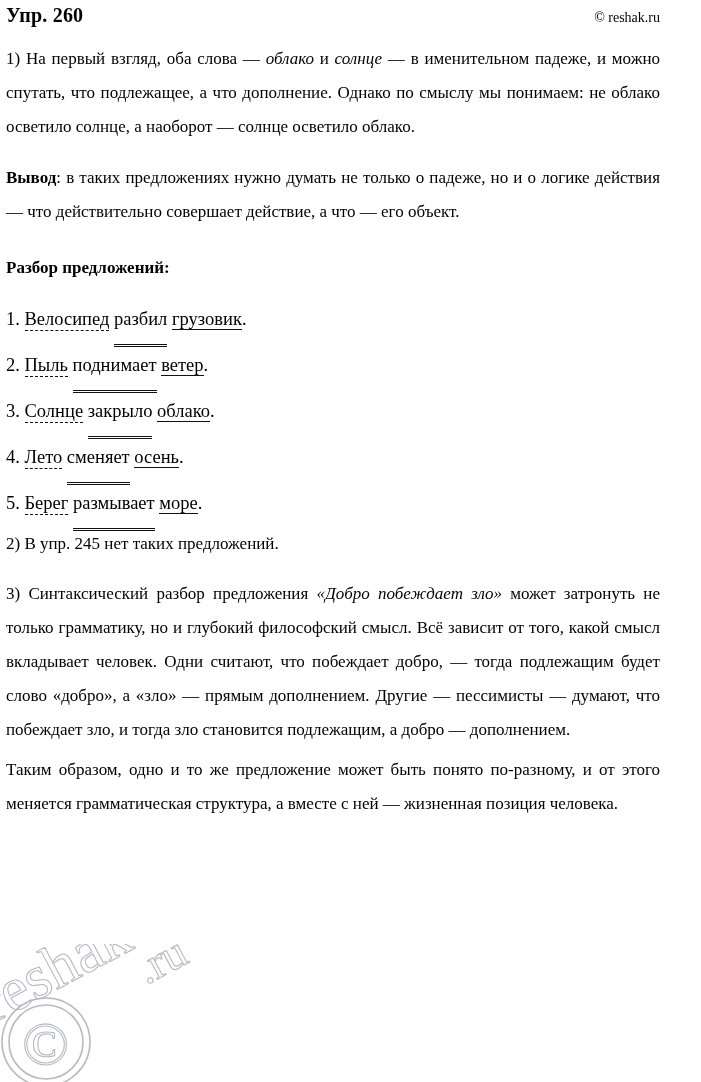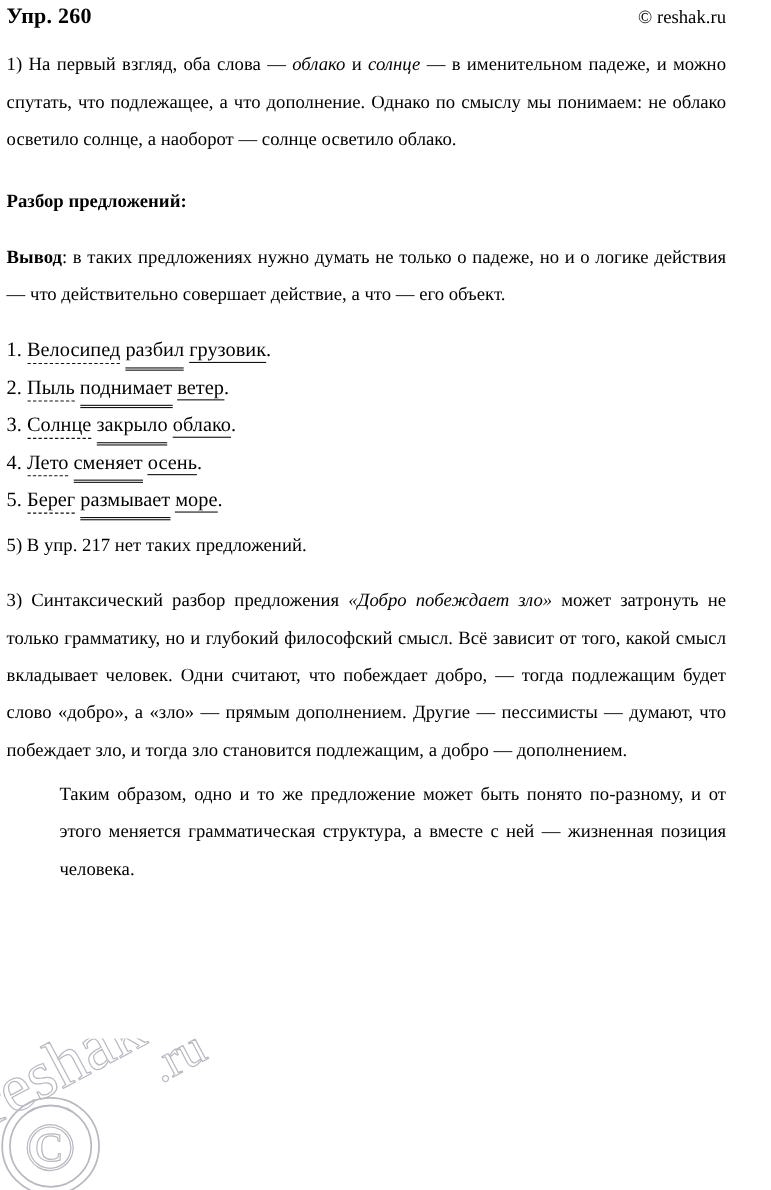--- a/index.html
+++ b/index.html
@@ -34,67 +34,67 @@
     justify-content: space-between;
     height: 26px;
     line-height: 22px;
   }
   .header-title {
     font-size: 20px;
     font-weight: bold;
     letter-spacing: 0.2px;
   }
   .header-brand {
-    font-size: 17px;
+    font-size: 14px;
     font-weight: normal;
     white-space: nowrap;
     margin-left: 40px;
   }
 
   
   .para {
     font-size: 17px;
     line-height: 34px;
     text-align: justify;
     text-justify: inter-word;
     margin: 0;
   }
   .para.p1 { margin-top: 12px; }
   .para.p-vyvod { margin-top: 17px; }
   .para.p-items-head { margin-top: 22px; }
   .para.p2 { margin-top: 14px; text-align: left; }
   .para.p3 { margin-top: 16px; }
-  .para.p4 { margin-top: 6px; margin-left: 48px; }
+  .para.p4 { margin-top: 6px; }
 
   .bold { font-weight: bold; }
   .ital { font-style: italic; }
 
   
   .sentence-list {
     margin: 0;
     padding: 0;
     list-style: none;
   }
   .sentence-item {
     font-size: 18.5px;
     line-height: 20px;
-    margin-top: 14px;
+    margin-top: 26px;
     white-space: nowrap;
   }
   .sentence-item:first-child { margin-top: 24px; }
 
   
   .u-object {
     border-bottom: 1.6px dashed #111;
     padding-bottom: 1px;
   }
   
   .u-predicate {
     border-bottom: 3.5px double #111;
-    padding-bottom: 5px;
+    padding-bottom: 15px;
   }
   
   .u-subject {
     border-bottom: 1.4px solid #111;
     padding-bottom: 0;
   }
 
   
   .watermark {
     position: absolute;
@@ -143,31 +143,31 @@
 
 <div class="page">
 
   <div class="header">
     <div class="header-title">Упр. 260</div>
     <div class="header-brand">© reshak.ru</div>
   </div>
 
   <p class="para p1"><span>1) На первый взгляд, оба слова — </span><span class="ital">облако</span><span> и </span><span class="ital">солнце</span><span> — в именительном падеже, и можно спутать, что подлежащее, а что дополнение. Однако по смыслу мы понимаем: не облако осветило солнце, а наоборот — солнце осветило облако.</span></p>
 
+  <p class="para p-vyvod"><span class="bold">Вывод</span><span>: в таких предложениях нужно думать не только о падеже, но и о логике действия — что действительно совершает действие, а что — его объект.</span></p>
+
   <p class="para p-items-head bold">Разбор предложений:</p>
-
-  <p class="para p-vyvod"><span class="bold">Вывод</span><span>: в таких предложениях нужно думать не только о падеже, но и о логике действия — что действительно совершает действие, а что — его объект.</span></p>
 
   <ol class="sentence-list">
     <li class="sentence-item"><span>1.</span>&nbsp;<span class="u-object">Велосипед</span>&nbsp;<span class="u-predicate">разбил</span>&nbsp;<span class="u-subject">грузовик</span><span>.</span></li>
     <li class="sentence-item"><span>2.</span>&nbsp;<span class="u-object">Пыль</span>&nbsp;<span class="u-predicate">поднимает</span>&nbsp;<span class="u-subject">ветер</span><span>.</span></li>
     <li class="sentence-item"><span>3.</span>&nbsp;<span class="u-object">Солнце</span>&nbsp;<span class="u-predicate">закрыло</span>&nbsp;<span class="u-subject">облако</span><span>.</span></li>
     <li class="sentence-item"><span>4.</span>&nbsp;<span class="u-object">Лето</span>&nbsp;<span class="u-predicate">сменяет</span>&nbsp;<span class="u-subject">осень</span><span>.</span></li>
     <li class="sentence-item"><span>5.</span>&nbsp;<span class="u-object">Берег</span>&nbsp;<span class="u-predicate">размывает</span>&nbsp;<span class="u-subject">море</span><span>.</span></li>
   </ol>
 
-  <p class="para p2">5) В упр. 217 нет таких предложений.</p>
+  <p class="para p2">2) В упр. 245 нет таких предложений.</p>
 
   <p class="para p3"><span>3) Синтаксический разбор предложения </span><span class="ital">«Добро побеждает зло»</span><span> может затронуть не только грамматику, но и глубокий философский смысл. Всё зависит от того, какой смысл вкладывает человек. Одни считают, что побеждает добро, — тогда подлежащим будет слово «добро», а «зло» — прямым дополнением. Другие — пессимисты — думают, что побеждает зло, и тогда зло становится подлежащим, а добро — дополнением.</span></p>
 
   <p class="para p4">Таким образом, одно и то же предложение может быть понято по-разному, и от этого меняется грамматическая структура, а вместе с ней — жизненная позиция человека.</p>
 
 </div>
 
 </body></html>

